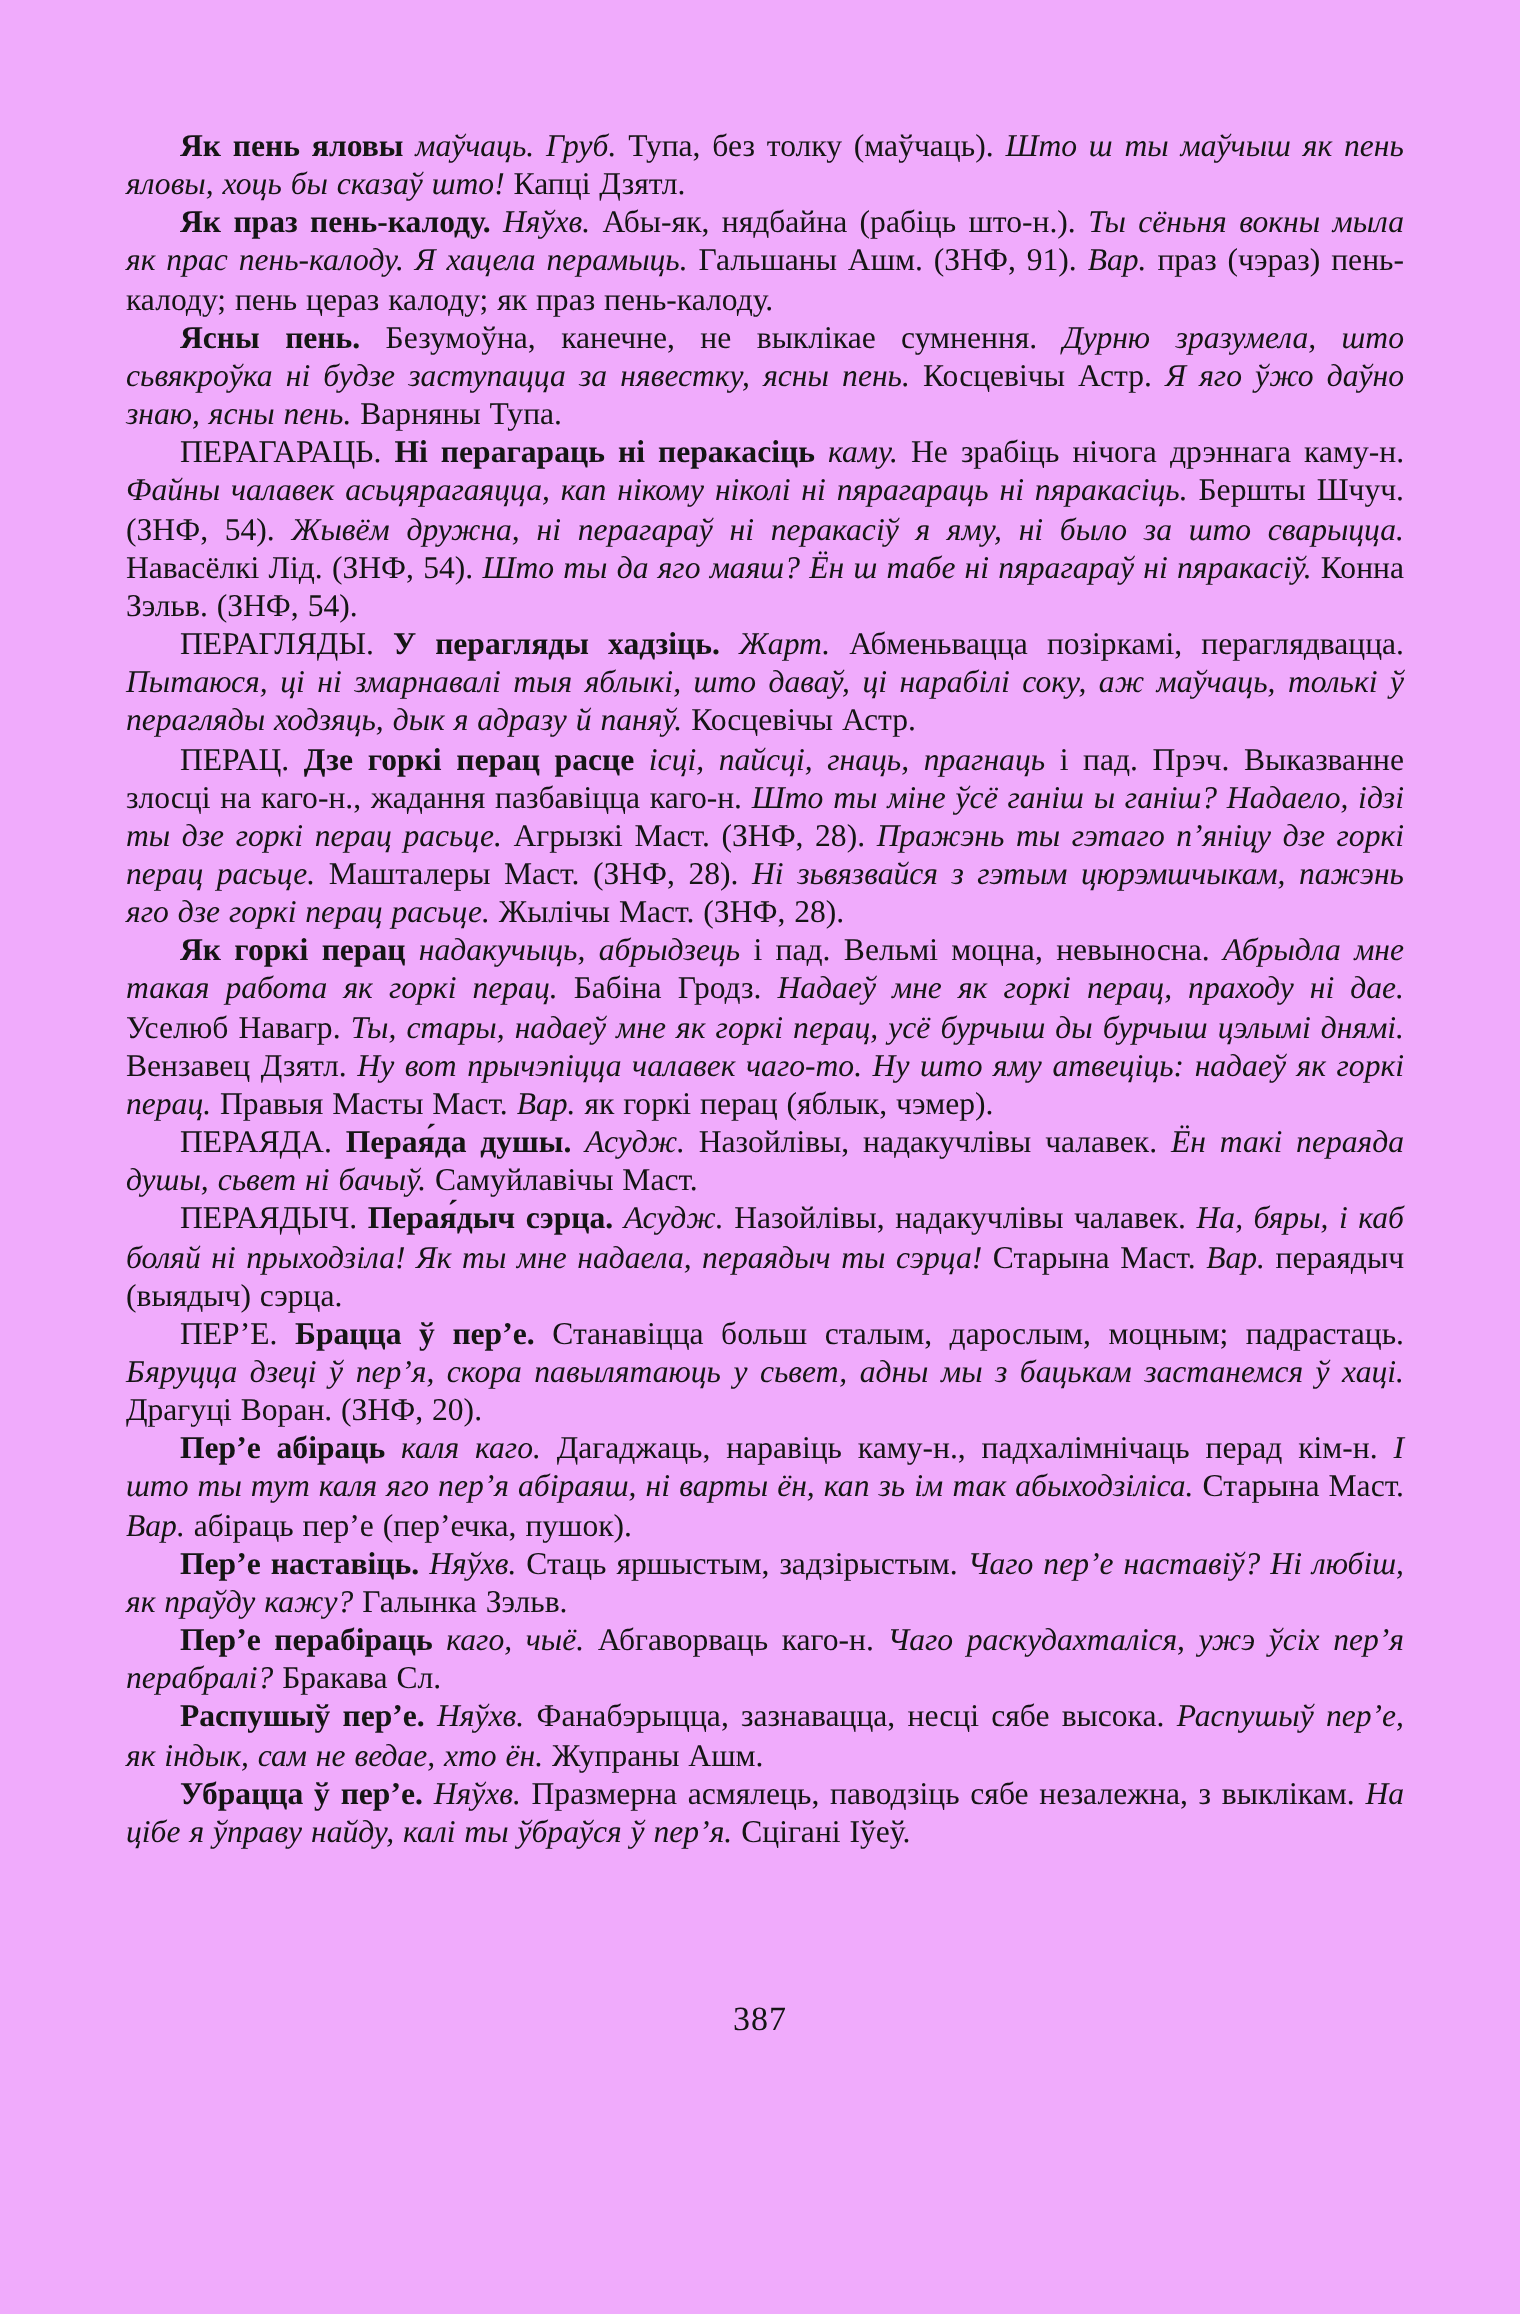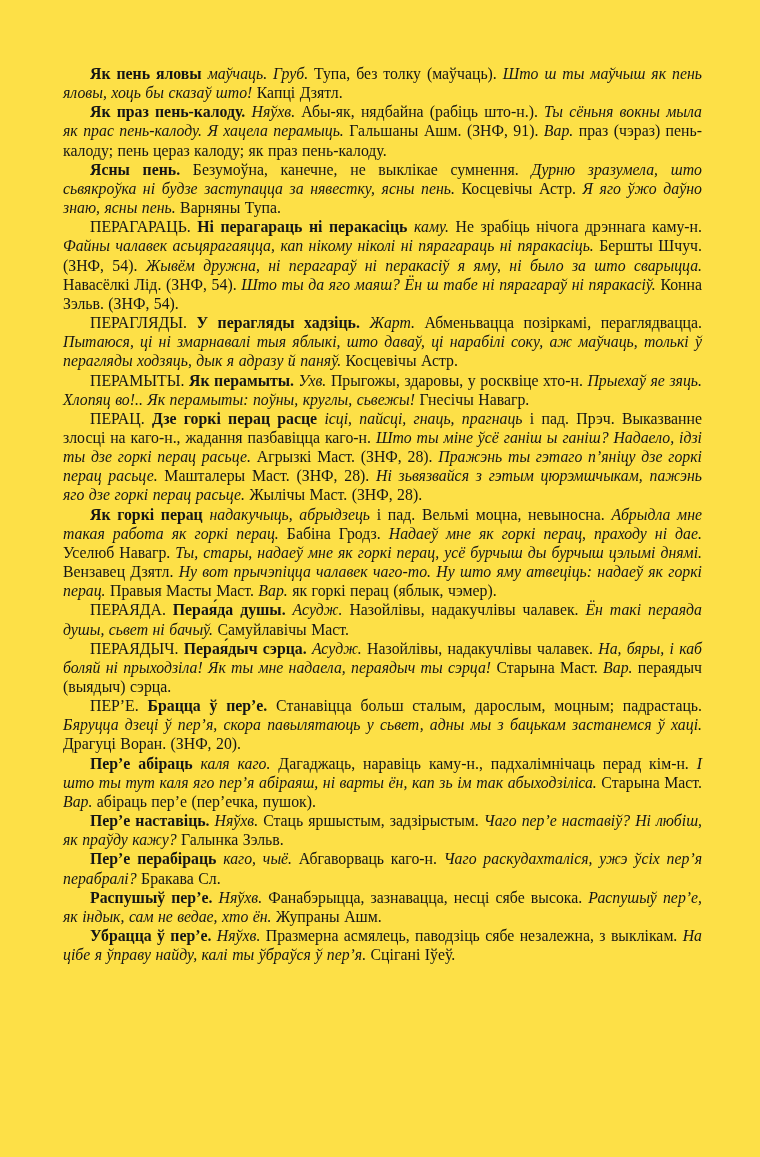--- a/index.html
+++ b/index.html
@@ -5,21 +5,21 @@
   html, body {
     margin: 0;
     padding: 0;
     background: #e8e8e8;
   }
   .page {
     position: relative;
     width: 760px;
     height: 1157px;
     margin: 0 auto;
-    background: #fde047;
+    background: #f0abfc;
     color: #151515;
     font-family: "Liberation Serif", "DejaVu Serif", serif;
     overflow: hidden;
   }
   .text-block {
     position: absolute;
     left: 63px;
     top: 64px;
     width: 639px;
   }
@@ -48,25 +48,25 @@
 </head>
 <body>
 
 <div class="page">
   <main class="text-block">
       <p class="entry"><span class="b">Як пень яловы</span><span class="i"> маўчаць. Груб.</span><span class="r"> Тупа, без толку (маўчаць). </span><span class="i">Што ш ты маўчыш як пень яловы, хоць бы сказаў што!</span><span class="r"> Капці Дзятл.</span></p>
       <p class="entry"><span class="b">Як праз пень-калоду.</span><span class="i"> Няўхв.</span><span class="r"> Абы-як, нядбайна (рабіць што-н.). </span><span class="i">Ты сёньня вокны мыла як прас пень-калоду. Я хацела перамыць.</span><span class="r"> Гальшаны Ашм. (ЗНФ, 91). </span><span class="bi">Вар.</span><span class="r"> праз (чэраз) пень-калоду; пень цераз калоду; як праз пень-калоду.</span></p>
       <p class="entry"><span class="b">Ясны пень.</span><span class="r"> Безумоўна, канечне, не выклікае сумнення. </span><span class="i">Дурню зразумела, што сьвякроўка ні будзе заступацца за нявестку, ясны пень.</span><span class="r"> Косцевічы Астр. </span><span class="i">Я яго ўжо даўно знаю, ясны пень.</span><span class="r"> Варняны Тупа.</span></p>
       <p class="entry"><span class="r">ПЕРАГАРАЦЬ. </span><span class="b">Ні перагараць ні перакасіць</span><span class="i"> каму.</span><span class="r"> Не зрабіць нічога дрэннага каму-н. </span><span class="i">Файны чалавек асьцярагаяцца, кап нікому ніколі ні пярагараць ні пяракасіць.</span><span class="r"> Бершты Шчуч. (ЗНФ, 54). </span><span class="i">Жывём дружна, ні перагараў ні перакасіў я яму, ні было за што сварыцца.</span><span class="r"> Навасёлкі Лід. (ЗНФ, 54). </span><span class="i">Што ты да яго маяш? Ён ш табе ні пярагараў ні пяракасіў.</span><span class="r"> Конна Зэльв. (ЗНФ, 54).</span></p>
       <p class="entry"><span class="r">ПЕРАГЛЯДЫ. </span><span class="b">У перагляды хадзіць.</span><span class="i"> Жарт.</span><span class="r"> Абменьвацца позіркамі, пераглядвацца. </span><span class="i">Пытаюся, ці ні змарнавалі тыя яблыкі, што даваў, ці нарабілі соку, аж маўчаць, толькі ў перагляды ходзяць, дык я адразу й паняў.</span><span class="r"> Косцевічы Астр.</span></p>
-      <p class="entry"><span class="r">ПЕРАМЫТЫ. </span><span class="b">Як перамыты.</span><span class="i"> Ухв.</span><span class="r"> Прыгожы, здаровы, у росквіце  хто-н. </span><span class="i">Прыехаў яе зяць. Хлопяц во!.. Як перамыты: поўны, круглы, сьвежы!</span><span class="r"> Гнесічы Навагр.</span></p>
       <p class="entry"><span class="r">ПЕРАЦ. </span><span class="b">Дзе горкі перац расце</span><span class="i"> ісці, пайсці, гнаць, прагнаць</span><span class="r"> і пад. Прэч. Выказванне злосці на каго-н., жадання пазбавіцца каго-н. </span><span class="i">Што ты міне ўсё ганіш ы ганіш? Надаело, ідзі ты дзе горкі перац расьце.</span><span class="r"> Агрызкі Маст. (ЗНФ, 28). </span><span class="i">Пражэнь ты гэтаго п’яніцу дзе горкі перац расьце.</span><span class="r"> Машталеры Маст. (ЗНФ, 28). </span><span class="i">Ні зьвязвайся з гэтым цюрэмшчыкам, пажэнь яго дзе горкі перац расьце.</span><span class="r"> Жылічы Маст. (ЗНФ, 28).</span></p>
       <p class="entry"><span class="b">Як горкі перац</span><span class="i"> надакучыць, абрыдзець</span><span class="r"> і пад. Вельмі моцна, невыносна. </span><span class="i">Абрыдла мне такая работа як горкі перац.</span><span class="r"> Бабіна Гродз. </span><span class="i">Надаеў мне як горкі перац, праходу ні дае.</span><span class="r"> Уселюб Навагр. </span><span class="i">Ты, стары, надаеў мне як горкі перац, усё бурчыш ды бурчыш цэлымі днямі.</span><span class="r"> Вензавец Дзятл. </span><span class="i">Ну вот прычэпіцца чалавек чаго-то. Ну што яму атвеціць: надаеў як горкі перац.</span><span class="r"> Правыя Масты Маст. </span><span class="bi">Вар.</span><span class="r"> як горкі перац (яблык, чэмер).</span></p>
       <p class="entry"><span class="r">ПЕРАЯДА. </span><span class="b">Перая́да душы.</span><span class="i"> Асудж.</span><span class="r"> Назойлівы, надакучлівы чалавек. </span><span class="i">Ён такі пераяда душы, сьвет ні бачыў.</span><span class="r"> Самуйлавічы Маст.</span></p>
       <p class="entry"><span class="r">ПЕРАЯДЫЧ. </span><span class="b">Перая́дыч сэрца.</span><span class="i"> Асудж.</span><span class="r"> Назойлівы, надакучлівы чалавек. </span><span class="i">На, бяры, і каб боляй ні прыходзіла! Як ты мне надаела, пераядыч ты сэрца!</span><span class="r"> Старына Маст. </span><span class="bi">Вар.</span><span class="r"> пераядыч (выядыч) сэрца.</span></p>
       <p class="entry"><span class="r">ПЕР’Е. </span><span class="b">Брацца ў пер’е.</span><span class="r"> Станавіцца больш сталым, дарослым, моцным; падрастаць. </span><span class="i">Бяруцца дзеці ў пер’я, скора павылятаюць у сьвет, адны мы з бацькам застанемся ў хаці.</span><span class="r"> Драгуці Воран. (ЗНФ, 20).</span></p>
       <p class="entry"><span class="b">Пер’е абіраць</span><span class="i"> каля каго.</span><span class="r"> Дагаджаць, наравіць каму-н., падхалімнічаць перад кім-н. </span><span class="i">І што ты тут каля яго пер’я абіраяш, ні варты ён, кап зь ім так абыходзіліса.</span><span class="r"> Старына Маст. </span><span class="bi">Вар.</span><span class="r"> абіраць пер’е (пер’ечка, пушок).</span></p>
       <p class="entry"><span class="b">Пер’е наставіць.</span><span class="i"> Няўхв.</span><span class="r"> Стаць яршыстым, задзірыстым. </span><span class="i">Чаго пер’е наставіў? Ні любіш, як праўду кажу?</span><span class="r"> Галынка Зэльв.</span></p>
       <p class="entry"><span class="b">Пер’е перабіраць</span><span class="i"> каго, чыё.</span><span class="r"> Абгаворваць каго-н. </span><span class="i">Чаго раскудахталіся, ужэ ўсіх пер’я перабралі?</span><span class="r"> Бракава Сл.</span></p>
       <p class="entry"><span class="b">Распушыў пер’е.</span><span class="i"> Няўхв.</span><span class="r"> Фанабэрыцца, зазнавацца, несці сябе высока. </span><span class="i">Распушыў пер’е, як індык, сам не ведае, хто ён.</span><span class="r"> Жупраны Ашм.</span></p>
       <p class="entry"><span class="b">Убрацца ў пер’е.</span><span class="i"> Няўхв.</span><span class="r"> Празмерна асмялець, паводзіць сябе незалежна, з выклікам. </span><span class="i">На цібе я ўправу найду, калі ты ўбраўся ў пер’я.</span><span class="r"> Сцігані Іўеў.</span></p>
     </main>
+  <div class="page-number">387</div>
 </div>
 
 </body></html>

